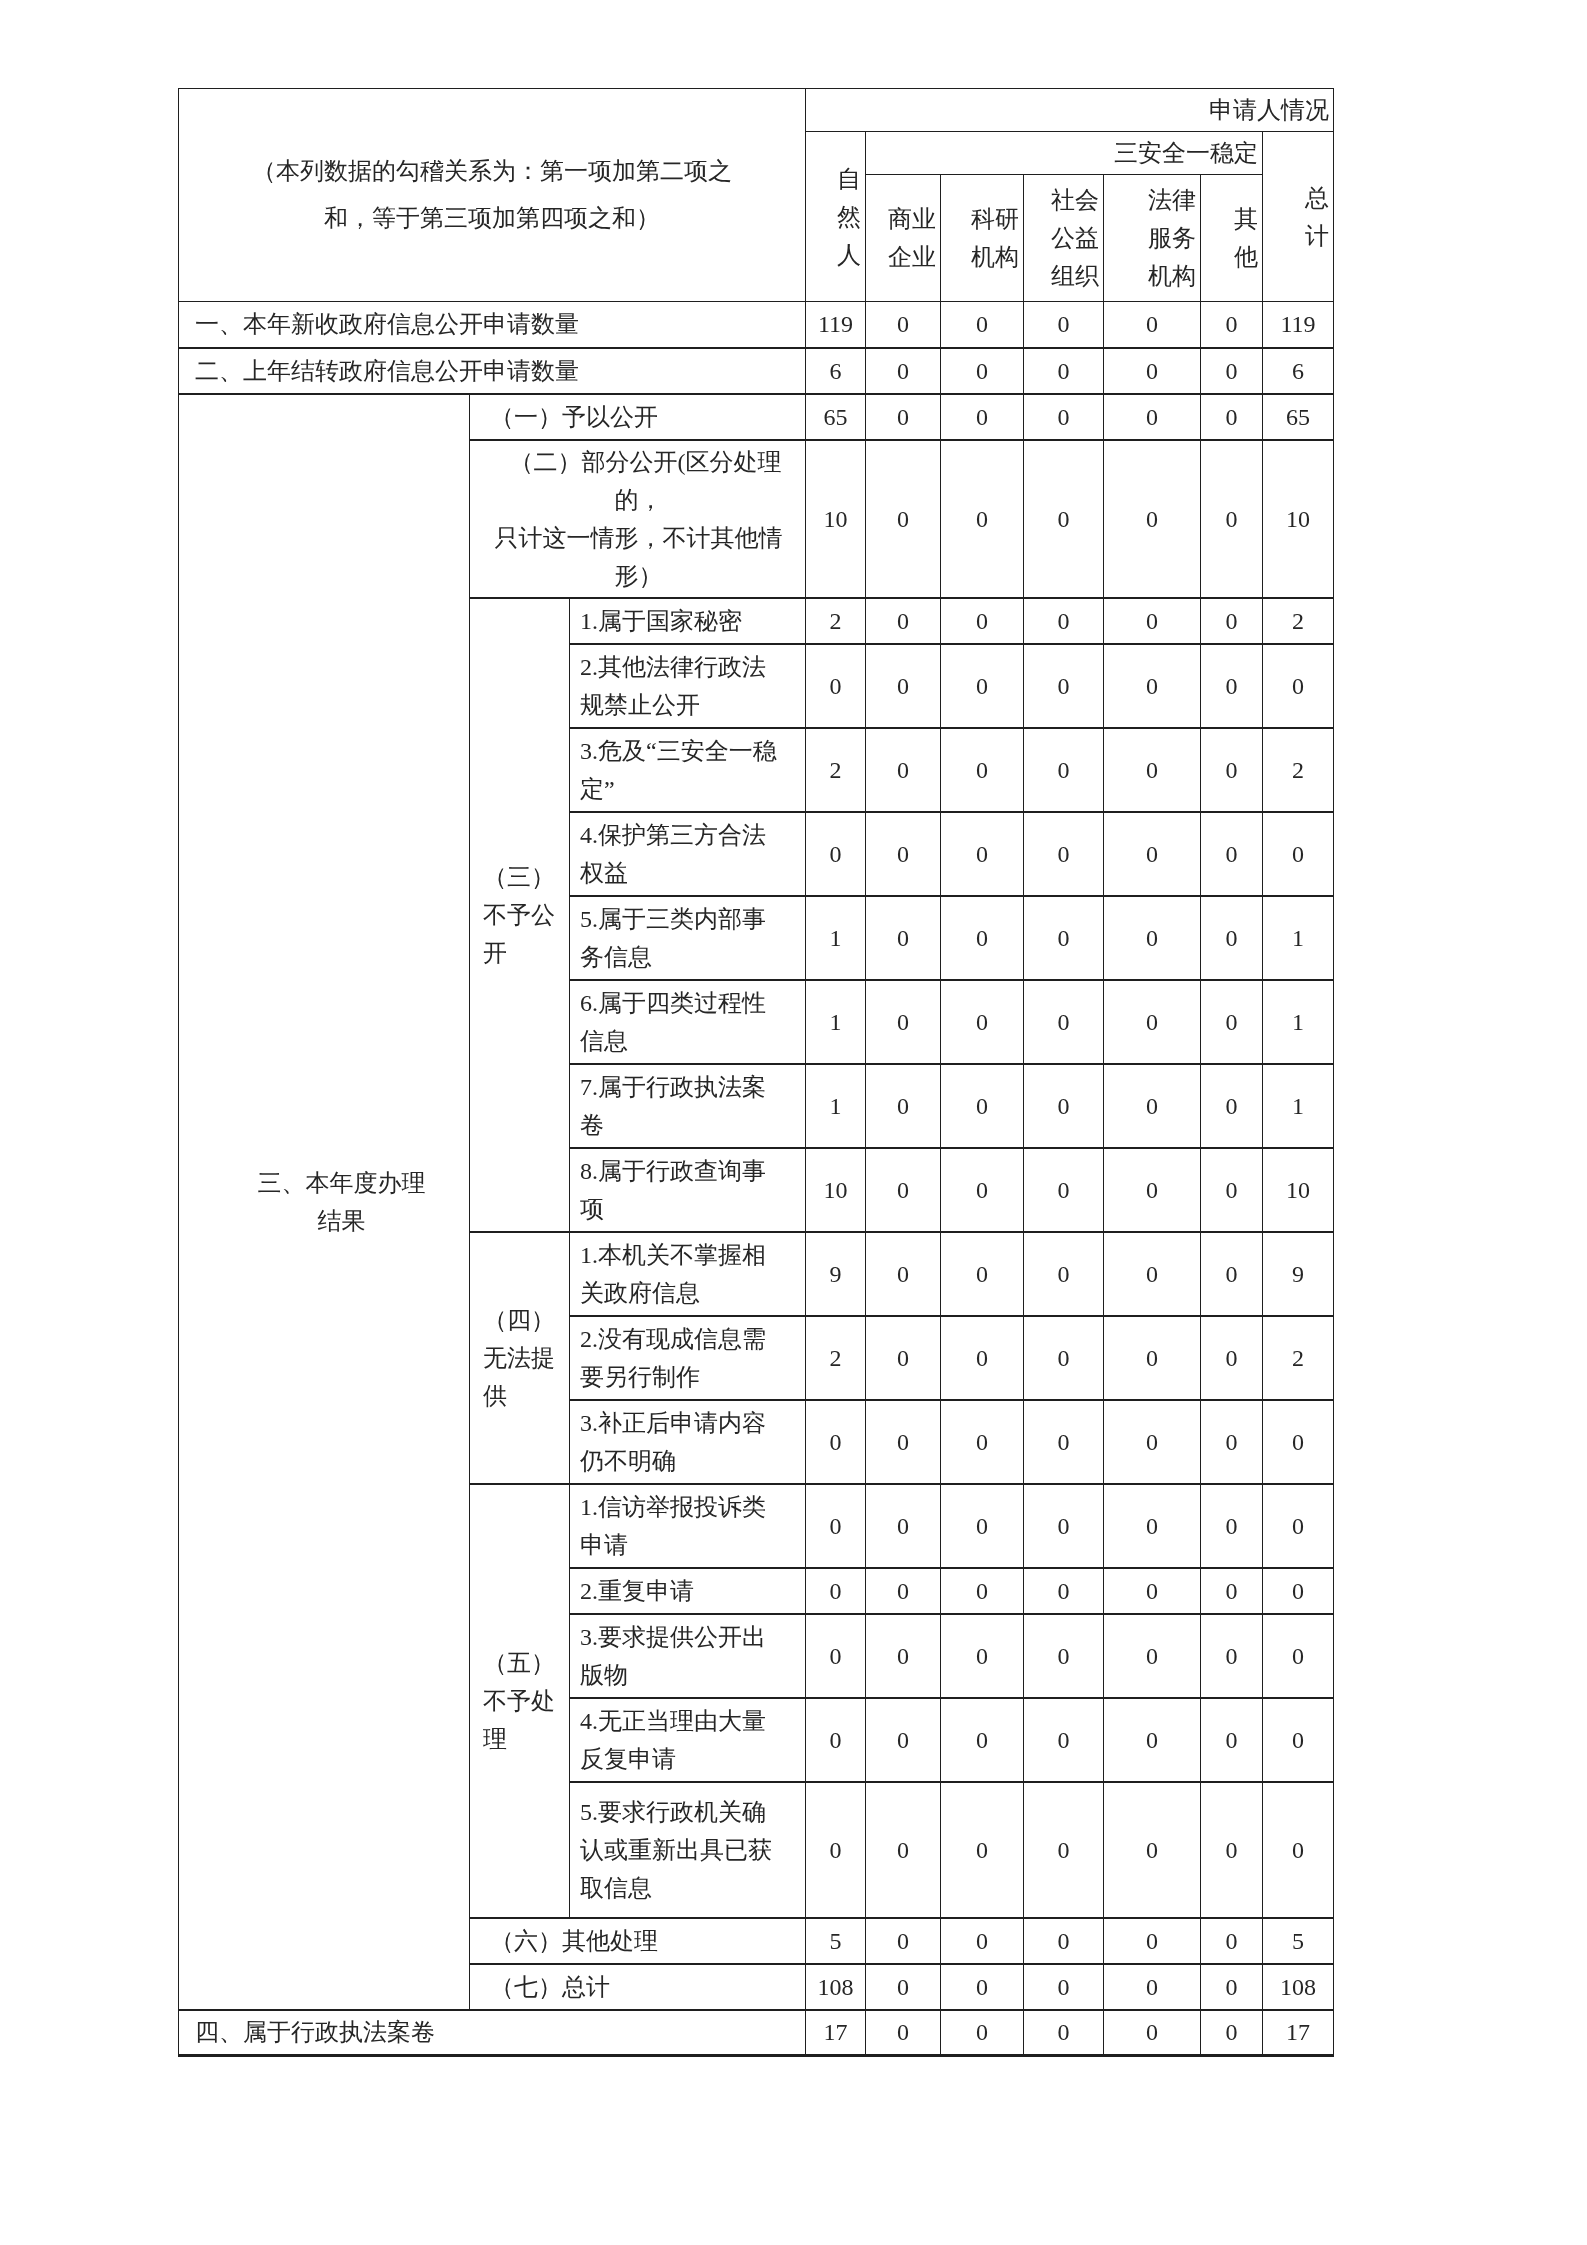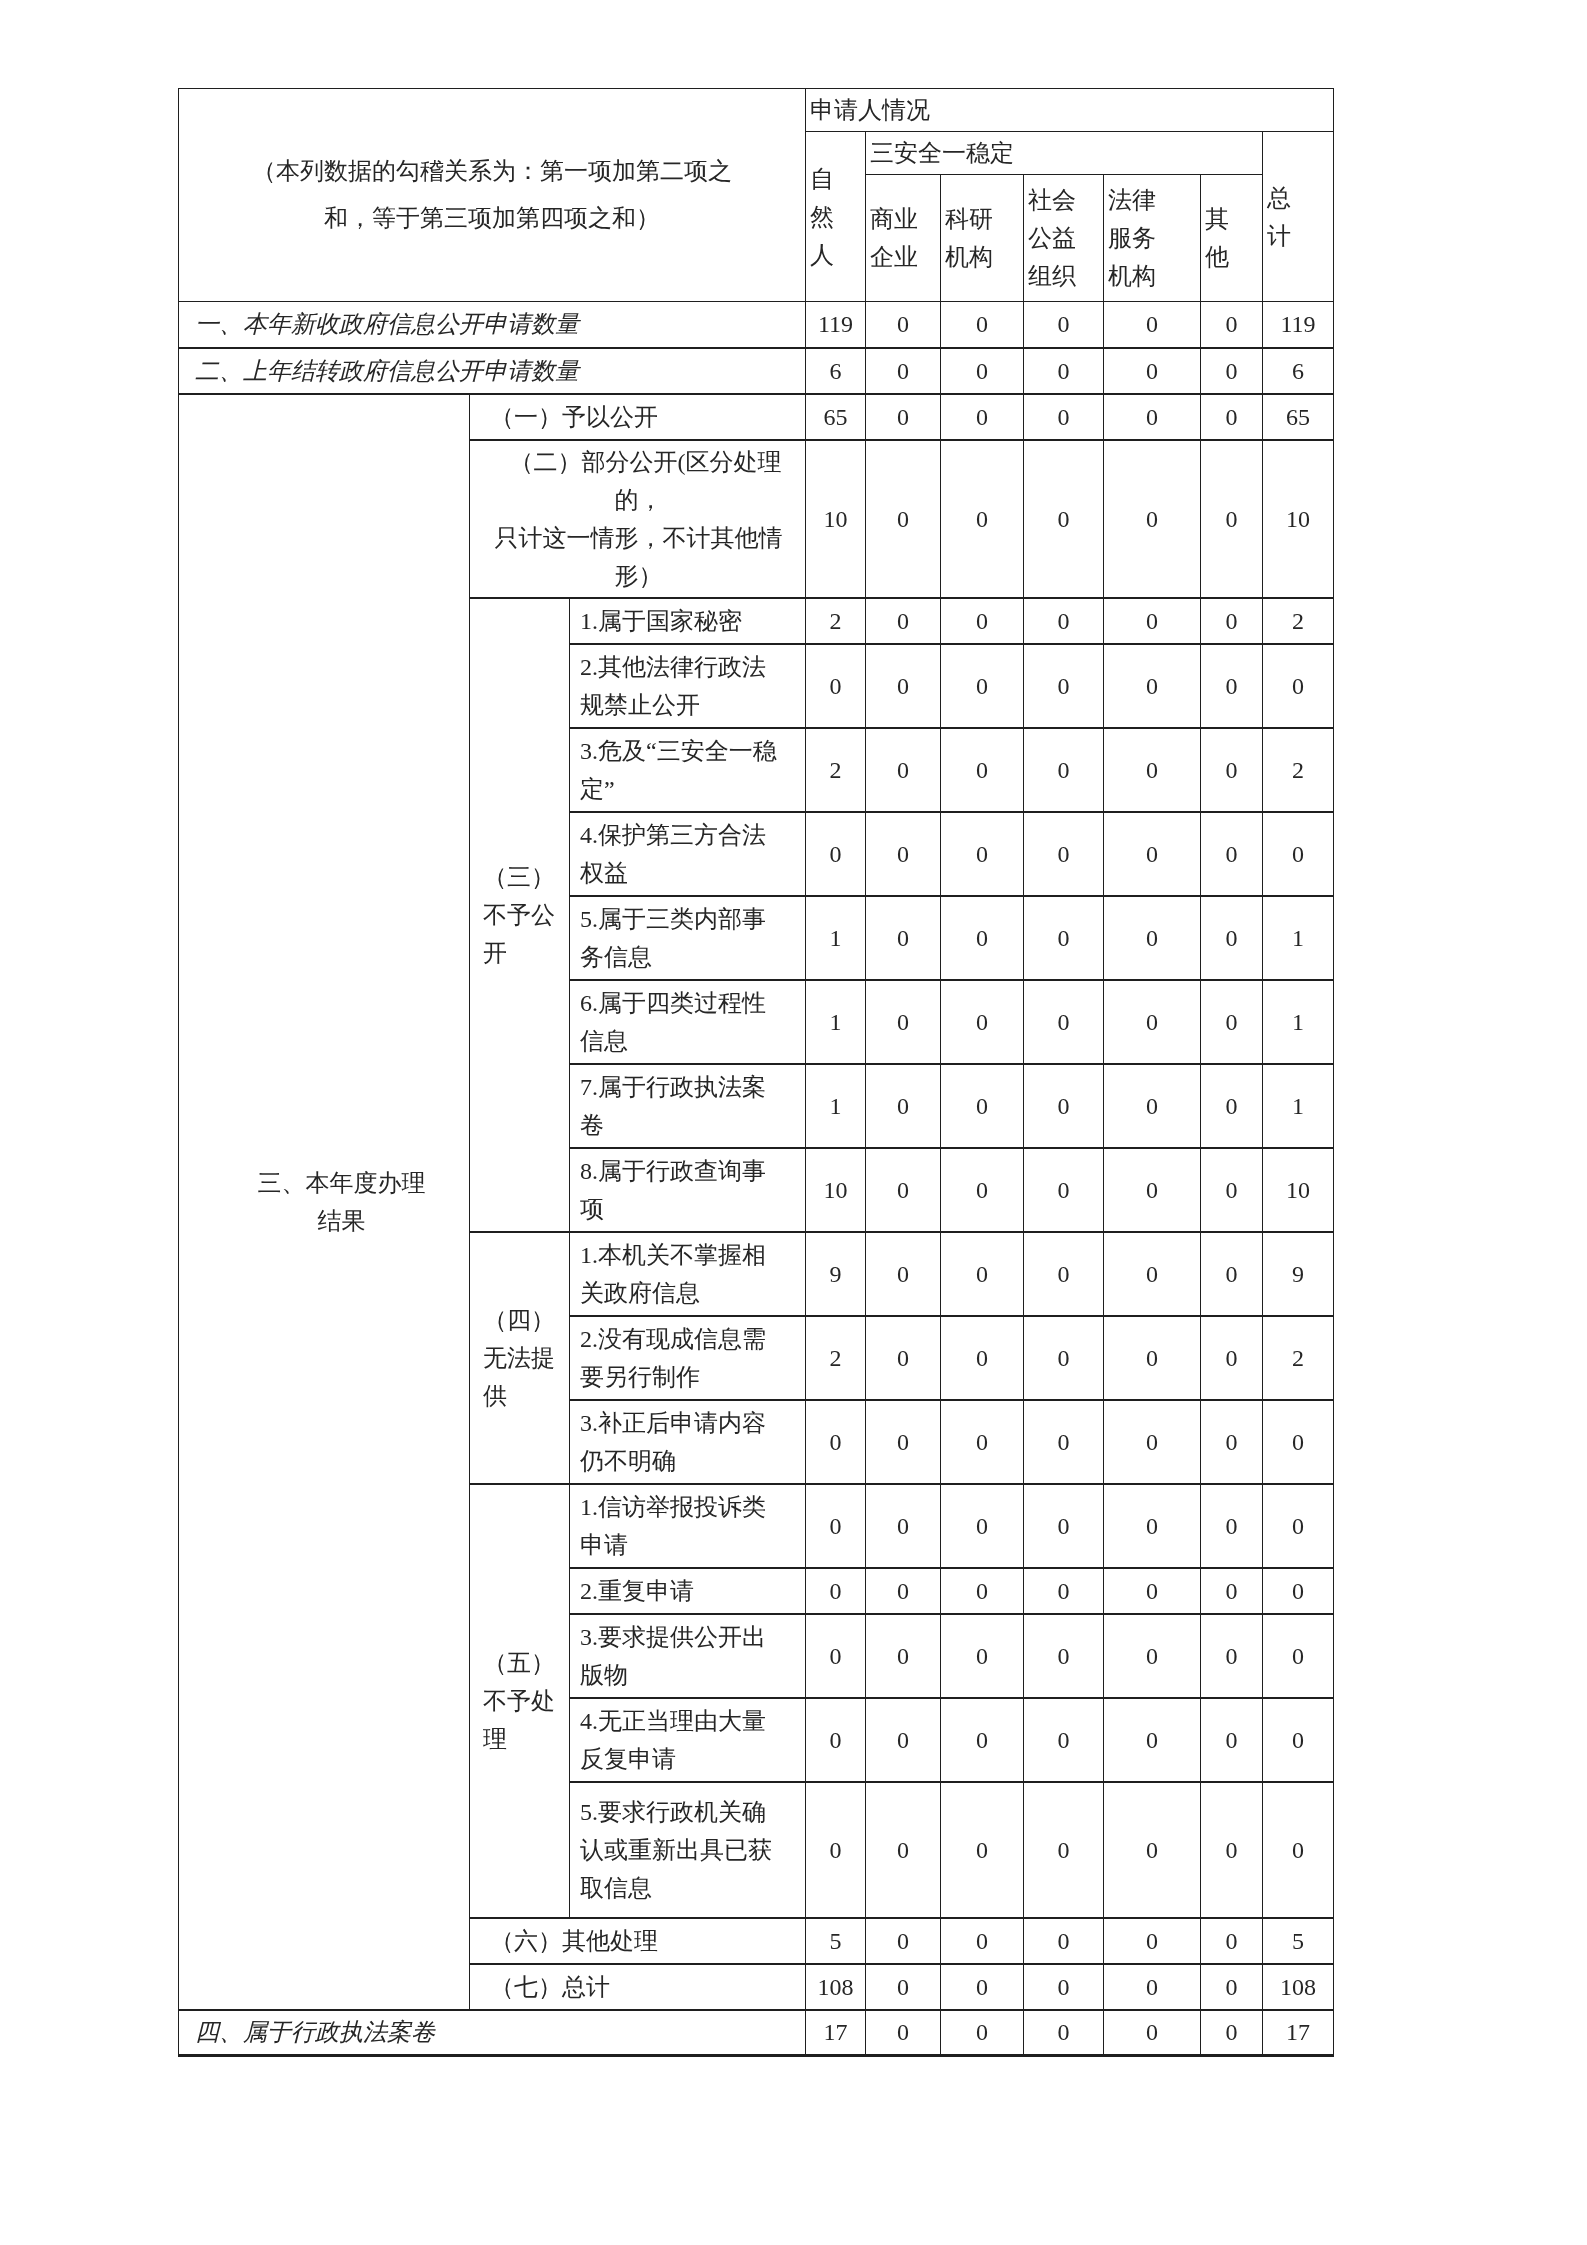--- a/index.html
+++ b/index.html
@@ -13,23 +13,23 @@
     border:1px solid #1f1f1f;
     font-size:24px;line-height:38px;vertical-align:middle;
     padding:2px 4px;box-sizing:border-box;overflow:hidden;
   }
   
   tr.cr > td{border-bottom-width:2px;}
   tr.last > td{border-bottom-width:3px;}
   tr.hr1{height:42px;} tr.hr2{height:43px;} tr.hr3{height:127px;}
   tr.s{height:46px;} tr.d{height:84px;} tr.t{height:136px;}
   .v{text-align:center;padding:0 2px;}
-  .hdr{text-align:left;white-space:pre-line;}
+  .hdr{text-align:right;white-space:pre-line;}
   .note{text-align:center;white-space:pre-line;line-height:47px;}
-  .lab3{padding-left:16px;word-break:break-all;font-style:italic;}
+  .lab3{padding-left:16px;word-break:break-all;}
   .labBC{padding-left:6px;text-indent:14px;word-break:break-all;}
   .para{white-space:pre-line;text-align:center;}
   .grpB{padding-left:13px;word-break:break-all;}
   .secA{text-align:center;white-space:pre-line;padding-left:39px;}
   .labC{padding-left:10px;padding-right:24px;word-break:break-all;}
 </style>
 </head>
 <body>
 
 <div class="sheet">

